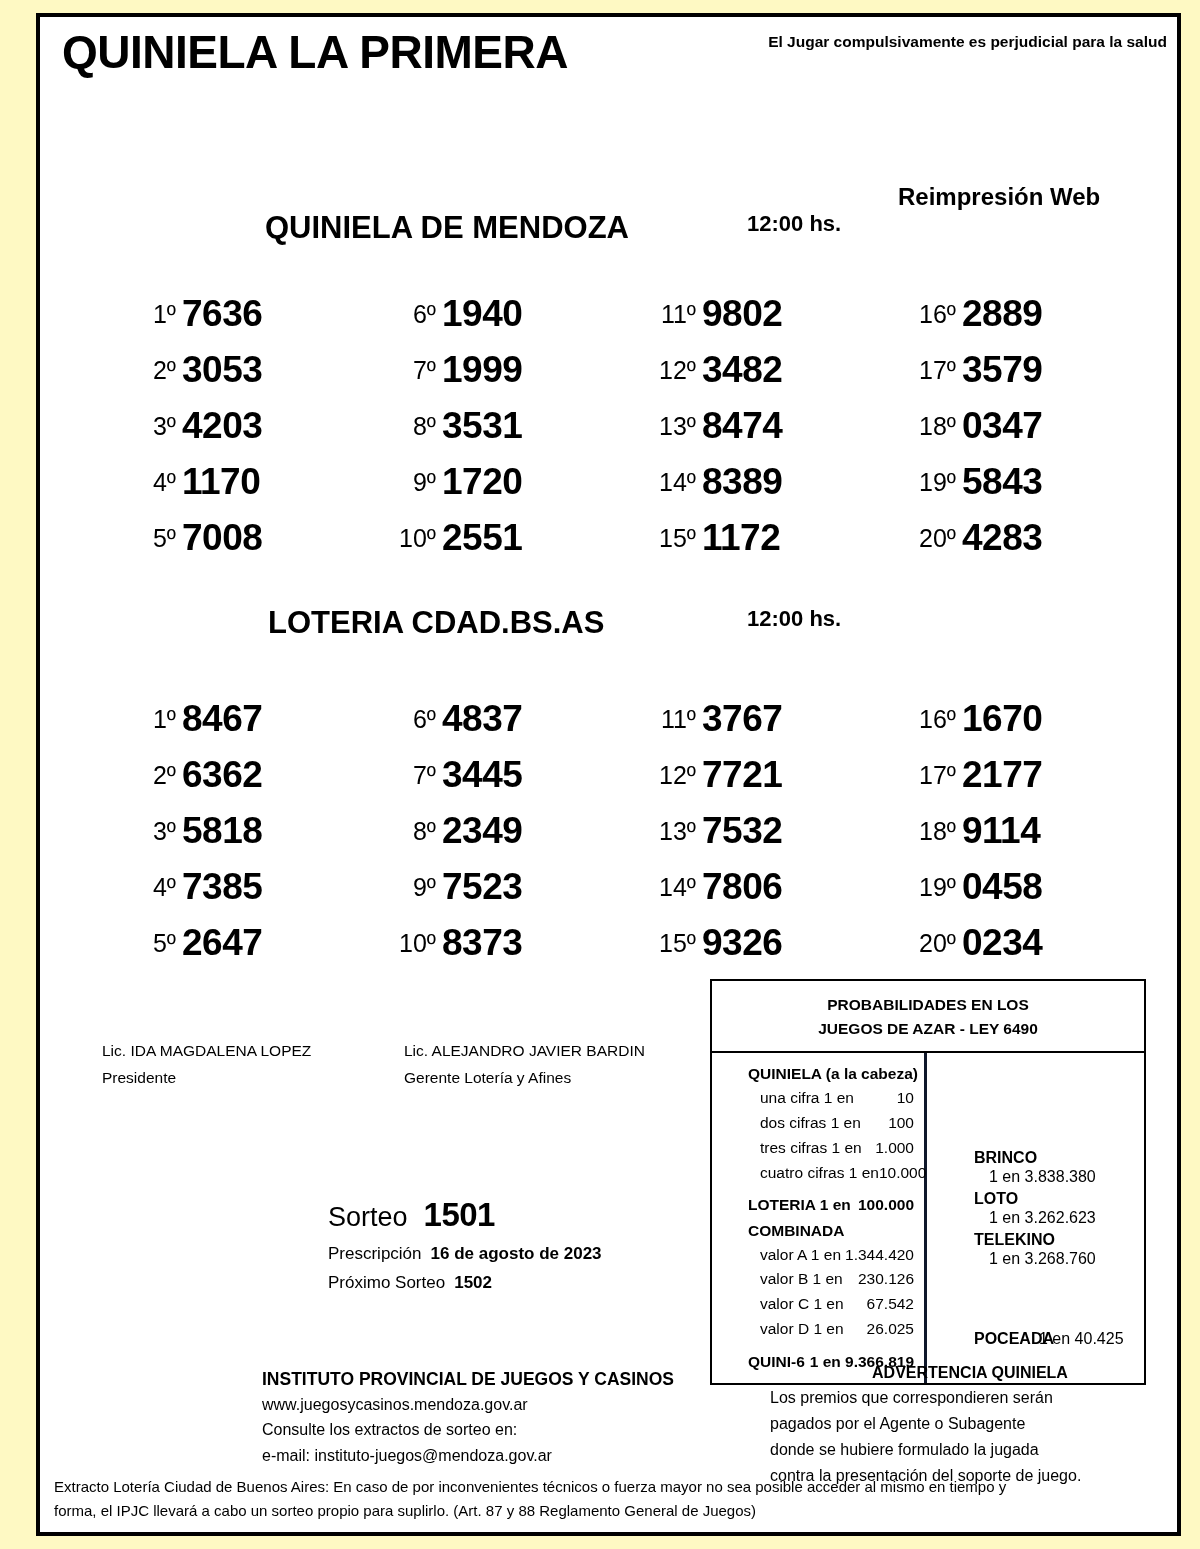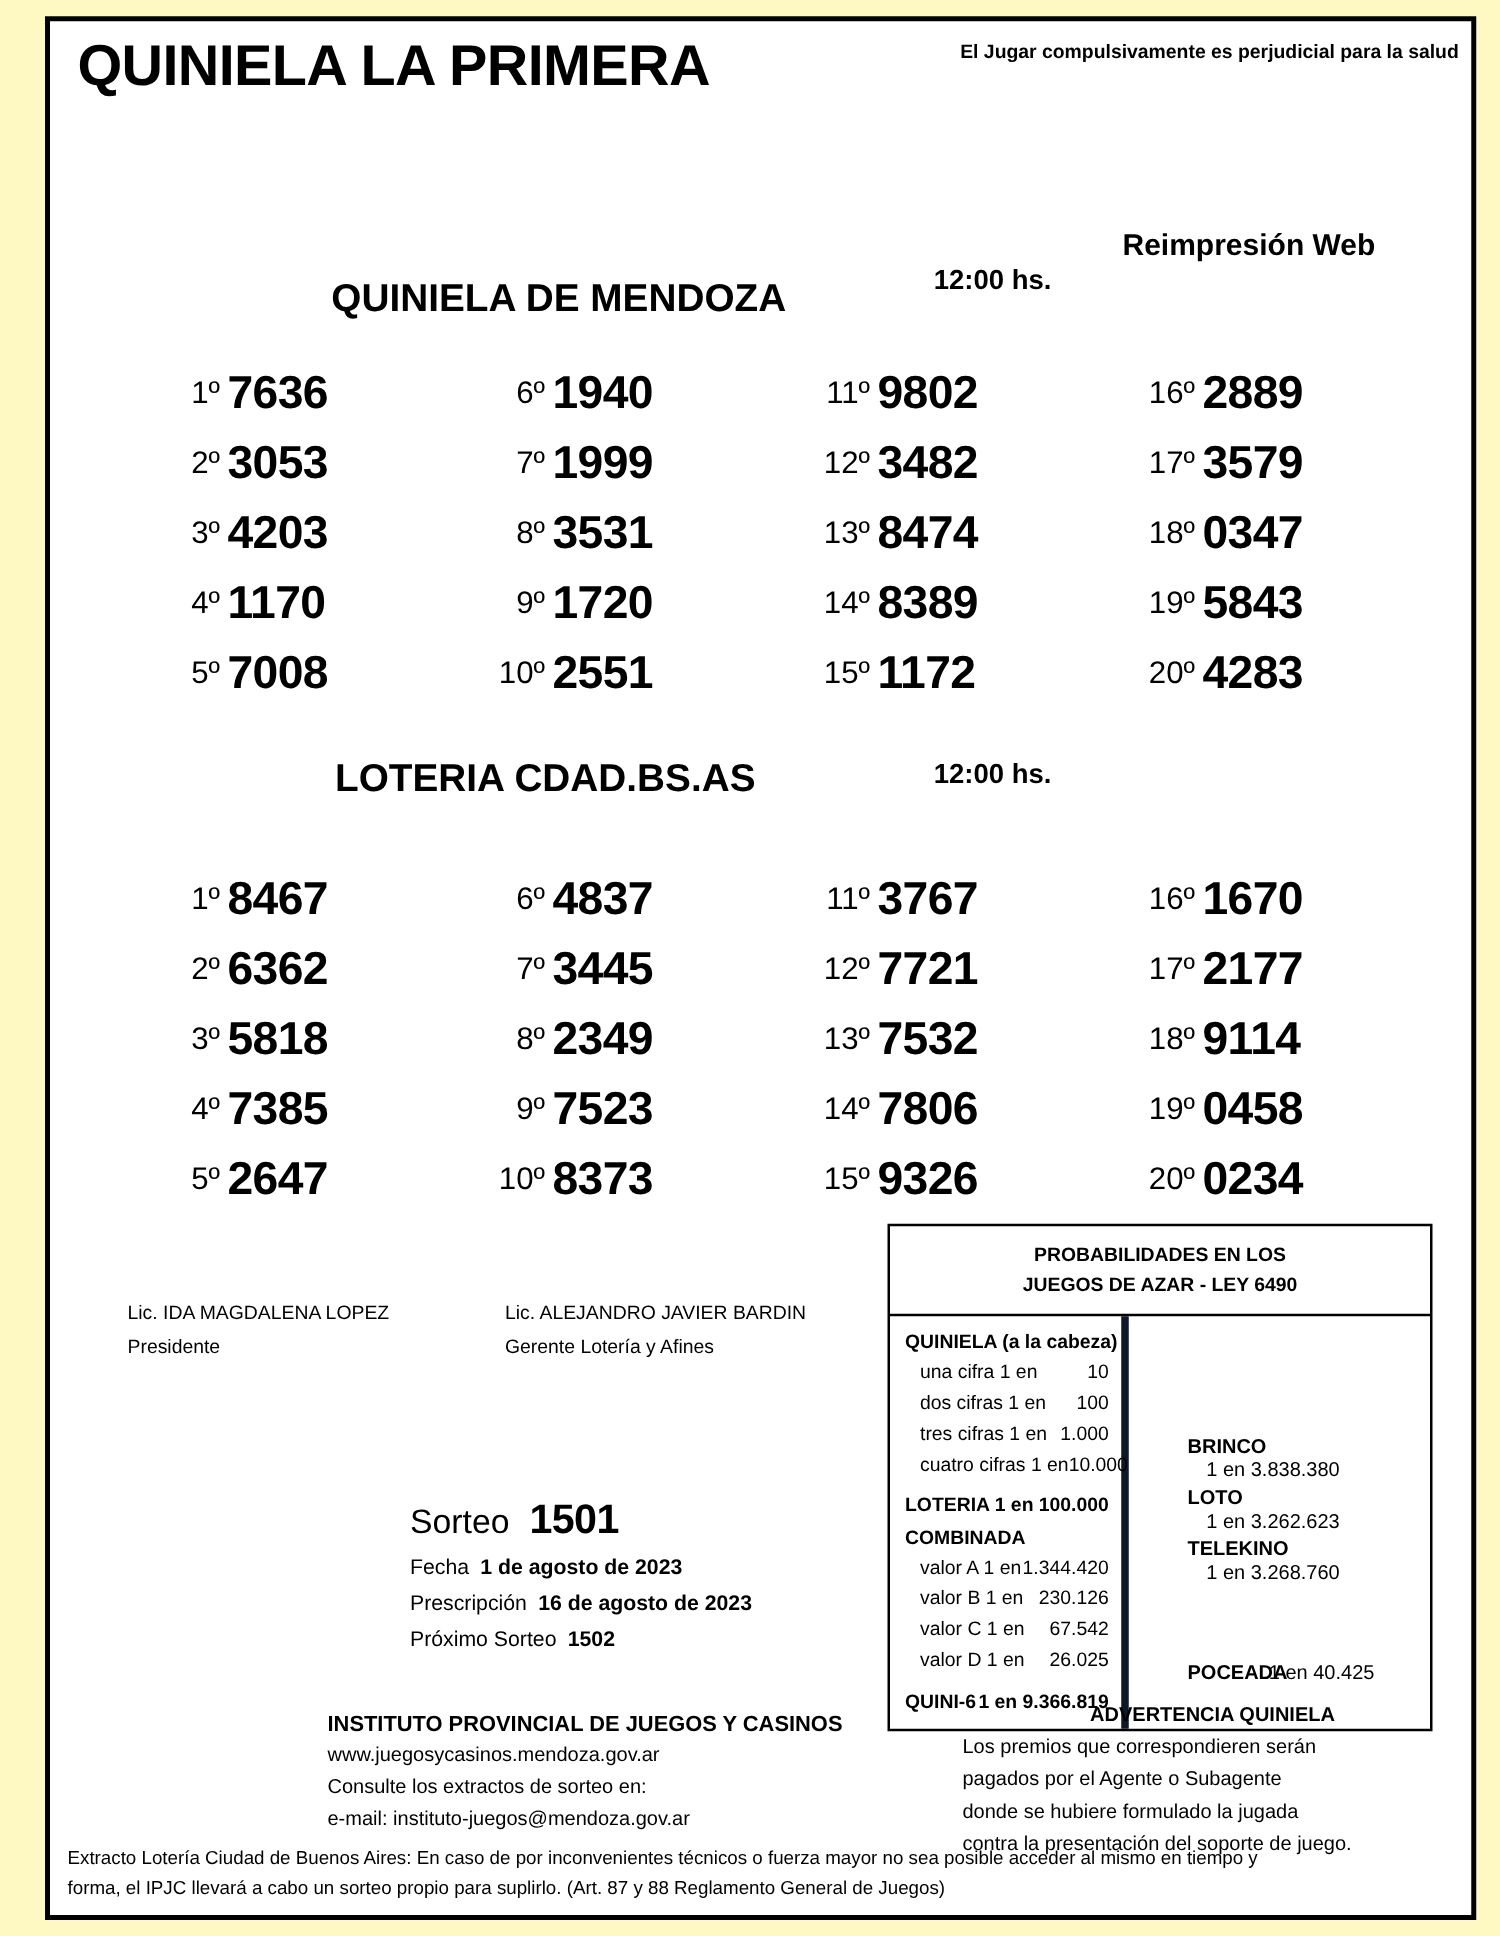--- a/index.html
+++ b/index.html
@@ -145,22 +145,23 @@
     line-height: 1.52;
     padding: 12px 4px 11px;
     border-bottom: 2px solid #000;
   }
   .prob-body {
     display: flex;
     min-height: 290px;
   }
   .prob-left {
     width: 191px;
-    border-right: 6px solid #0f172a;
+    border-right: 3px solid #0f172a;
     padding: 8px 0 9px 0;
+    margin-left: 24px;
   }
   .prob-right {
     flex: 1;
     padding: 8px 0 9px 0;
     position: relative;
   }
   .p-grp {
     font-size: 15.5px;
     font-weight: bold;
     padding: 0 0 0 12px;
@@ -237,21 +238,21 @@
 <div class="page">
   <div class="frame">
 
     <div class="hdr">
       <div class="hdr-title">QUINIELA LA PRIMERA</div>
       <div class="hdr-warn">El Jugar compulsivamente es perjudicial para la salud</div>
     </div>
 
     <div class="reprint">Reimpresión Web</div>
 
-    <div class="sec-title" style="left:225px; top:193px;margin-top:11px;">QUINIELA  DE MENDOZA</div>
+    <div class="sec-title" style="left:225px; top:193px;">QUINIELA  DE MENDOZA</div>
     <div class="sec-time" style="left:707px; top:194px;">12:00 hs.</div>
 
     <div class="grid" id="grid-0" style="left:24px; top:260px;">
         <div class="cell">
           <span class="ord">1º</span>
           <span class="val">7636</span>
         </div>
         <div class="cell">
           <span class="ord">6º</span>
           <span class="val">1940</span>
@@ -421,23 +422,20 @@
       <div>Presidente</div>
     </div>
     <div class="sig" style="left:364px; top:1020px;">
       <div>Lic. ALEJANDRO JAVIER BARDIN</div>
       <div>Gerente Lotería y Afines</div>
     </div>
 
     <div class="sorteo">
       <div class="sorteo-top">
         <span>Sorteo</span><b>1501</b>
-      </div>
-      <div class="sorteo-row">
-        <span>Fecha</span><b>1 de agosto de 2023</b>
       </div>
       <div class="sorteo-row">
         <span>Prescripción</span><b>16 de agosto de 2023</b>
       </div>
       <div class="sorteo-row">
         <span>Próximo Sorteo</span><b>1502</b>
       </div>
     </div>
 
     <div class="prob">

